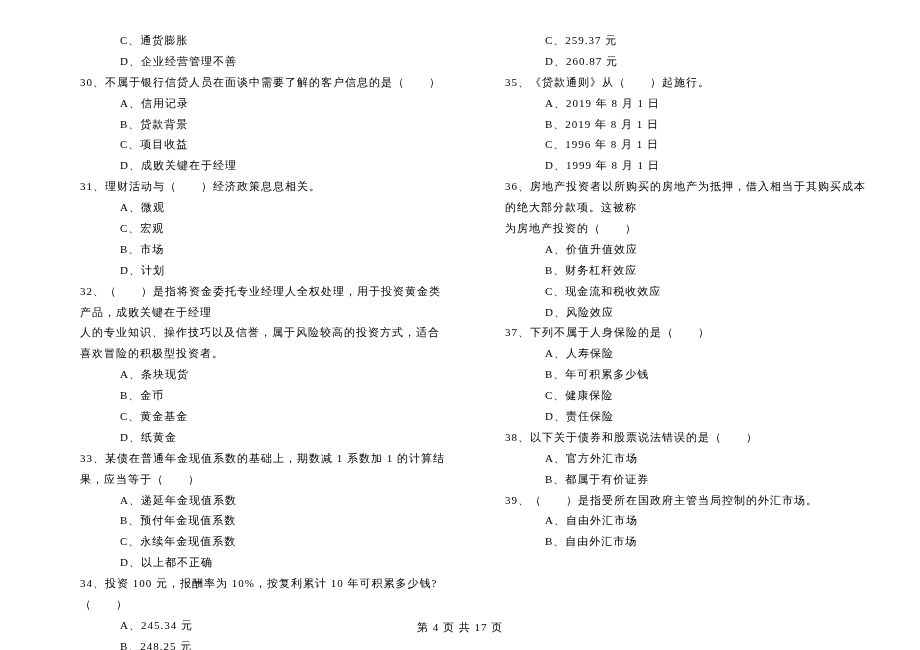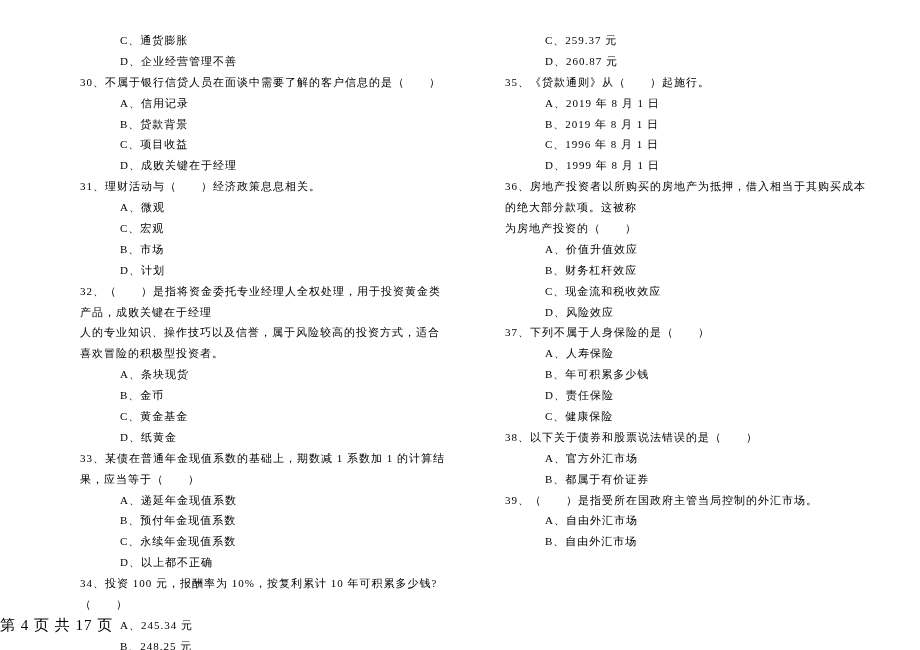--- a/index.html
+++ b/index.html
@@ -34,21 +34,22 @@
       padding-left: 30px;
     }
     .question-cont {
       padding-left: 30px;
     }
     .footer {
       position: absolute;
       bottom: 15px;
       left: 0;
       right: 0;
-      font-size: 15px;
+      text-align: center;
+      font-size: 11px;
       letter-spacing: 1px;
       margin-top: 20px;
     }
   </style>
 </head>
 <body>
 
 <div class="columns">
   <div class="column">
     <div class="option">C、通货膨胀</div>
@@ -97,22 +98,22 @@
     <div class="question">36、房地产投资者以所购买的房地产为抵押，借入相当于其购买成本的绝大部分款项。这被称</div>
     <div class="question-cont">为房地产投资的（　　）</div>
     <div class="option">A、价值升值效应</div>
     <div class="option">B、财务杠杆效应</div>
     <div class="option">C、现金流和税收效应</div>
     <div class="option">D、风险效应</div>
 
     <div class="question">37、下列不属于人身保险的是（　　）</div>
     <div class="option">A、人寿保险</div>
     <div class="option">B、年可积累多少钱</div>
+    <div class="option">C、健康保险</div>
     <div class="option">D、责任保险</div>
-    <div class="option">C、健康保险</div>
 
     <div class="question">38、以下关于债券和股票说法错误的是（　　）</div>
     <div class="option">A、官方外汇市场</div>
     <div class="option">B、都属于有价证券</div>
 
     <div class="question">39、（　　）是指受所在国政府主管当局控制的外汇市场。</div>
     <div class="option">A、自由外汇市场</div>
     <div class="option">B、自由外汇市场</div>
   </div>
 </div>

